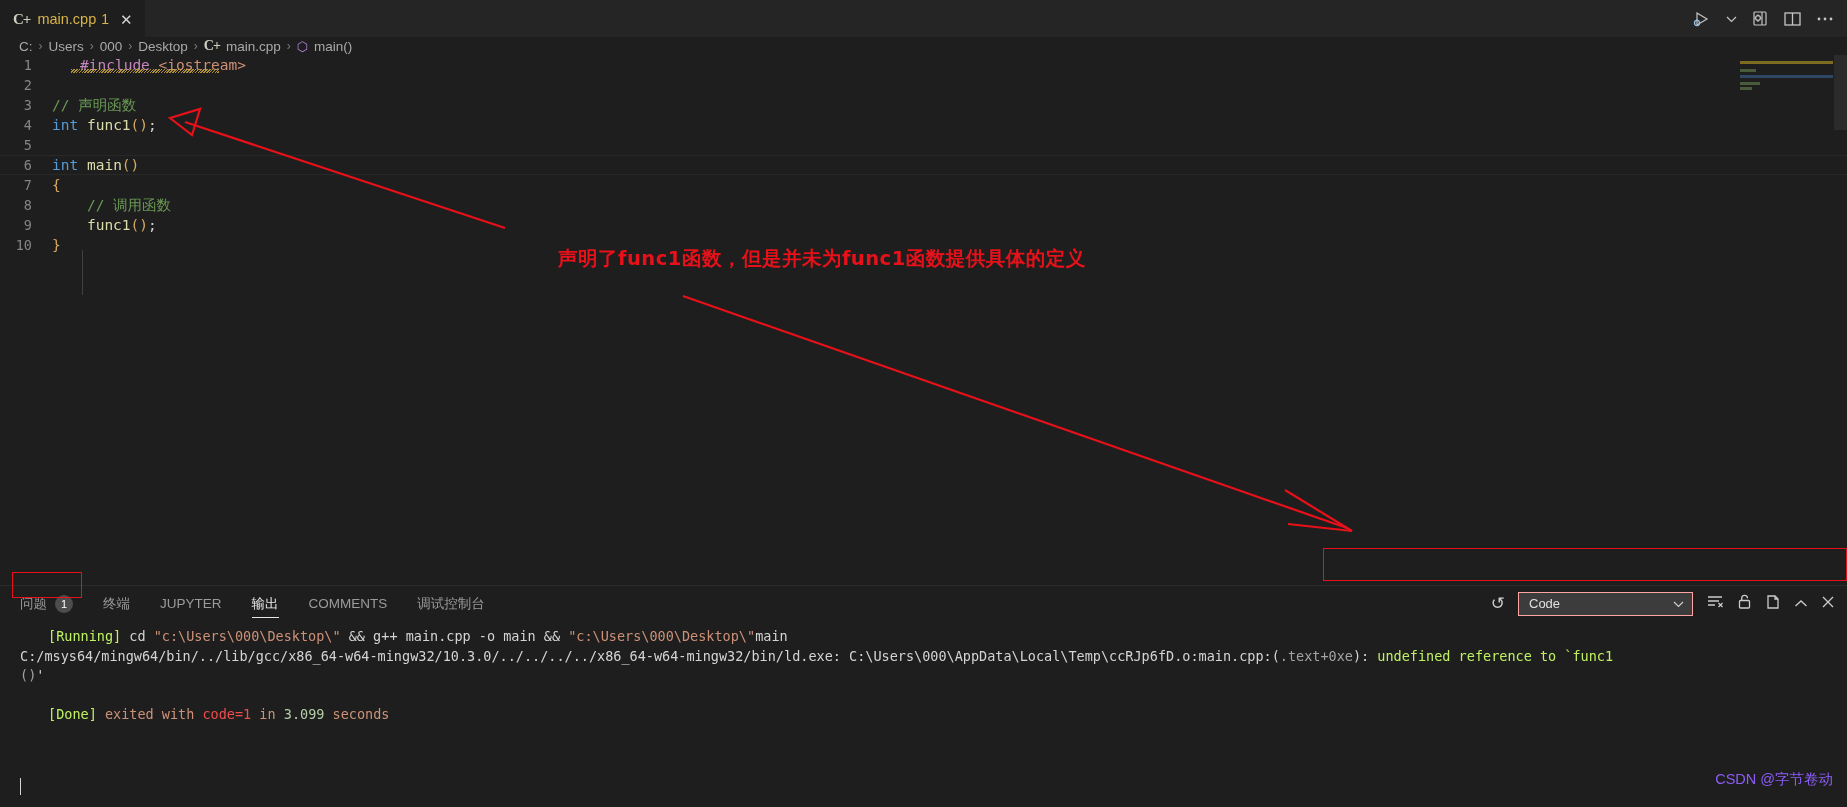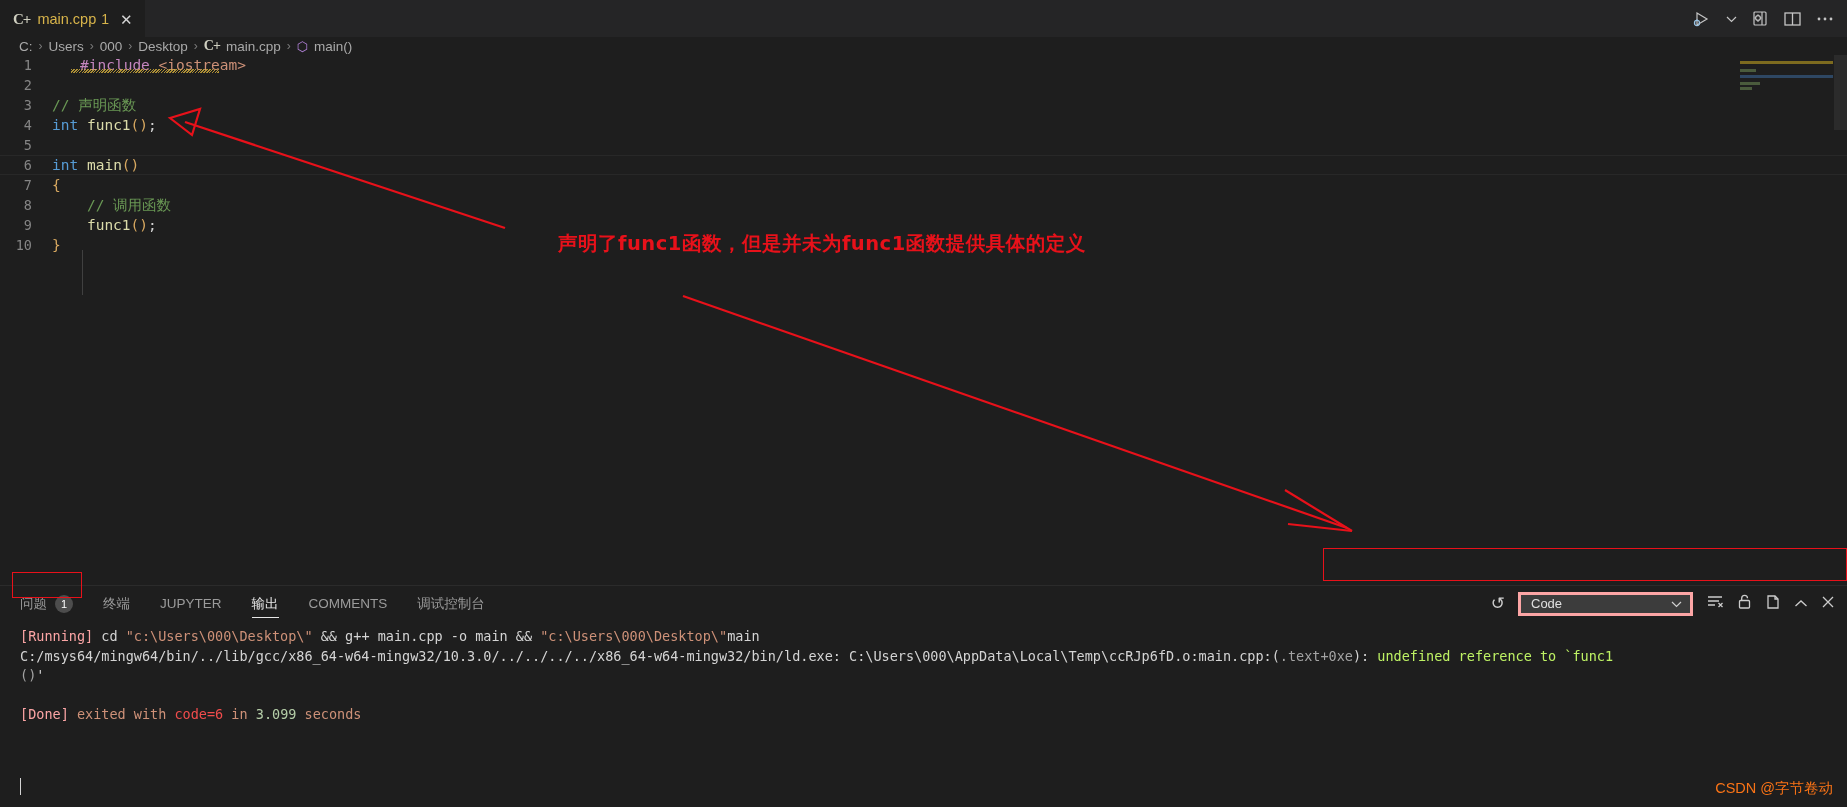--- a/index.html
+++ b/index.html
@@ -122,45 +122,45 @@
   .pbadge {
     background: #4d4d4d; color: #ffffff; font-size: 11px;
     border-radius: 9px; min-width: 18px; height: 18px;
     display: flex; align-items: center; justify-content: center; padding: 0 5px;
   }
   .panel-actions {
     margin-left: auto; display: flex; align-items: center; gap: 13px;
     padding-right: 12px; color: #cccccc;
   }
   .out-select {
-    width: 175px; height: 24px; background: #3c3c3c; border: 3px solid #fca5a5;
+    width: 175px; height: 24px; background: #3c3c3c; border: 1px solid #fca5a5;
     display: flex; align-items: center; justify-content: space-between;
     padding: 0 8px 0 10px; color: #e0e0e0; font-size: 13px;
   }
   .out-body {
     position: absolute; left: 0; top: 35px; right: 0; bottom: 0;
     font-family: "DejaVu Sans Mono", monospace; font-size: 13.5px;
     padding: 6px 0 0 20px; color: #cccccc; line-height: 19.5px;
   }
   .out-line { white-space: pre; height: 19.5px; }
-  .o-blue   { color: #fca5a5; }
+  .o-blue   { color: #bef264; margin-left: 28px; }
   .o-org    { color: #ce9178; }
   .o-white  { color: #d4d4d4; }
   .o-red    { color: #f14c4c; }
   .o-green  { color: #b5cea8; }
   .o-gold   { color: #a3a3a3; }
   .o-cyan   { color: #bef264; }
 
   .caret {
     position: absolute; left: 20px; top: 778px; width: 1px; height: 17px;
     background: #d4d4d4;
   }
   .watermark {
-    position: absolute; right: 14px; bottom: 9px;
-    font-size: 14.5px; color: #f97316; font-family: "Liberation Sans", sans-serif;
+    position: absolute; right: 14px; bottom: 18px;
+    font-size: 14.5px; color: #8b5cf6; font-family: "Liberation Sans", sans-serif;
   }
 </style>
 </head>
 <body>
 
 <div class="app">
 
   <div class="tabbar">
     <div class="tab">
       <span class="cpp-icon">C+</span>
@@ -284,21 +284,21 @@
       <polygon points="170,118 200,109 192,135" fill="none" stroke="#e8111a" stroke-width="2.2"></polygon>
     </g>
 
     <g>
       <line x1="683" y1="296" x2="1347" y2="528" stroke="#e8111a" stroke-width="2.2"></line>
       <line x1="1285" y1="490" x2="1352" y2="531" stroke="#e8111a" stroke-width="2.2"></line>
       <line x1="1352" y1="531" x2="1288" y2="524" stroke="#e8111a" stroke-width="2.2"></line>
     </g>
   </svg>
 
-  <div class="annot-text" style="left:558px; top:230px;">声明了func1函数，但是并未为func1函数提供具体的定义</div>
+  <div class="annot-text" style="left:558px; top:245px;">声明了func1函数，但是并未为func1函数提供具体的定义</div>
 
   <div class="panel">
     <div class="panel-header">
       <div id="panel-tabs" style="display:flex;align-items:center;gap:30px;">
           <div class="ptab">
             <span>问题</span>
             <span class="pbadge">1</span>
           </div>
           <div class="ptab">
             <span>终端</span>
@@ -353,21 +353,21 @@
           </svg>
         </span>
       </div>
     </div>
     <div class="out-body">
       <div id="output-lines">
           <div class="out-line"><span class="o-blue">[Running] </span><span class="o-white">cd </span><span class="o-org">"c:\Users\000\Desktop\"</span><span class="o-white"> &amp;&amp; g++ main.cpp -o main &amp;&amp; </span><span class="o-org">"c:\Users\000\Desktop\"</span><span class="o-white">main</span></div>
           <div class="out-line"><span class="o-white">C:/msys64/mingw64/bin/../lib/gcc/x86_64-w64-mingw32/10.3.0/../../../../x86_64-w64-mingw32/bin/ld.exe: C:\Users\000\AppData\Local\Temp\ccRJp6fD.o:main.cpp:(</span><span class="o-gold">.text+0xe</span><span class="o-white">): </span><span class="o-cyan">undefined reference to `func1</span></div>
           <div class="out-line"><span class="o-gold">()</span><span class="o-white">'</span></div>
           <div class="out-line">&nbsp;</div>
-          <div class="out-line"><span class="o-blue">[Done] </span><span class="o-org">exited with </span><span class="o-red">code=6</span><span class="o-org"> in </span><span class="o-green">3.099</span><span class="o-org"> seconds</span></div>
+          <div class="out-line"><span class="o-blue">[Done] </span><span class="o-org">exited with </span><span class="o-red">code=1</span><span class="o-org"> in </span><span class="o-green">3.099</span><span class="o-org"> seconds</span></div>
         </div>
     </div>
   </div>
 
   <div class="redbox" style="left:1323px; top:548px; width:524px; height:33px;"></div>
   <div class="redbox" style="left:12px; top:572px; width:70px; height:26px;"></div>
 
   <div class="caret"></div>
   <div class="watermark">CSDN @字节卷动</div>
 </div>

